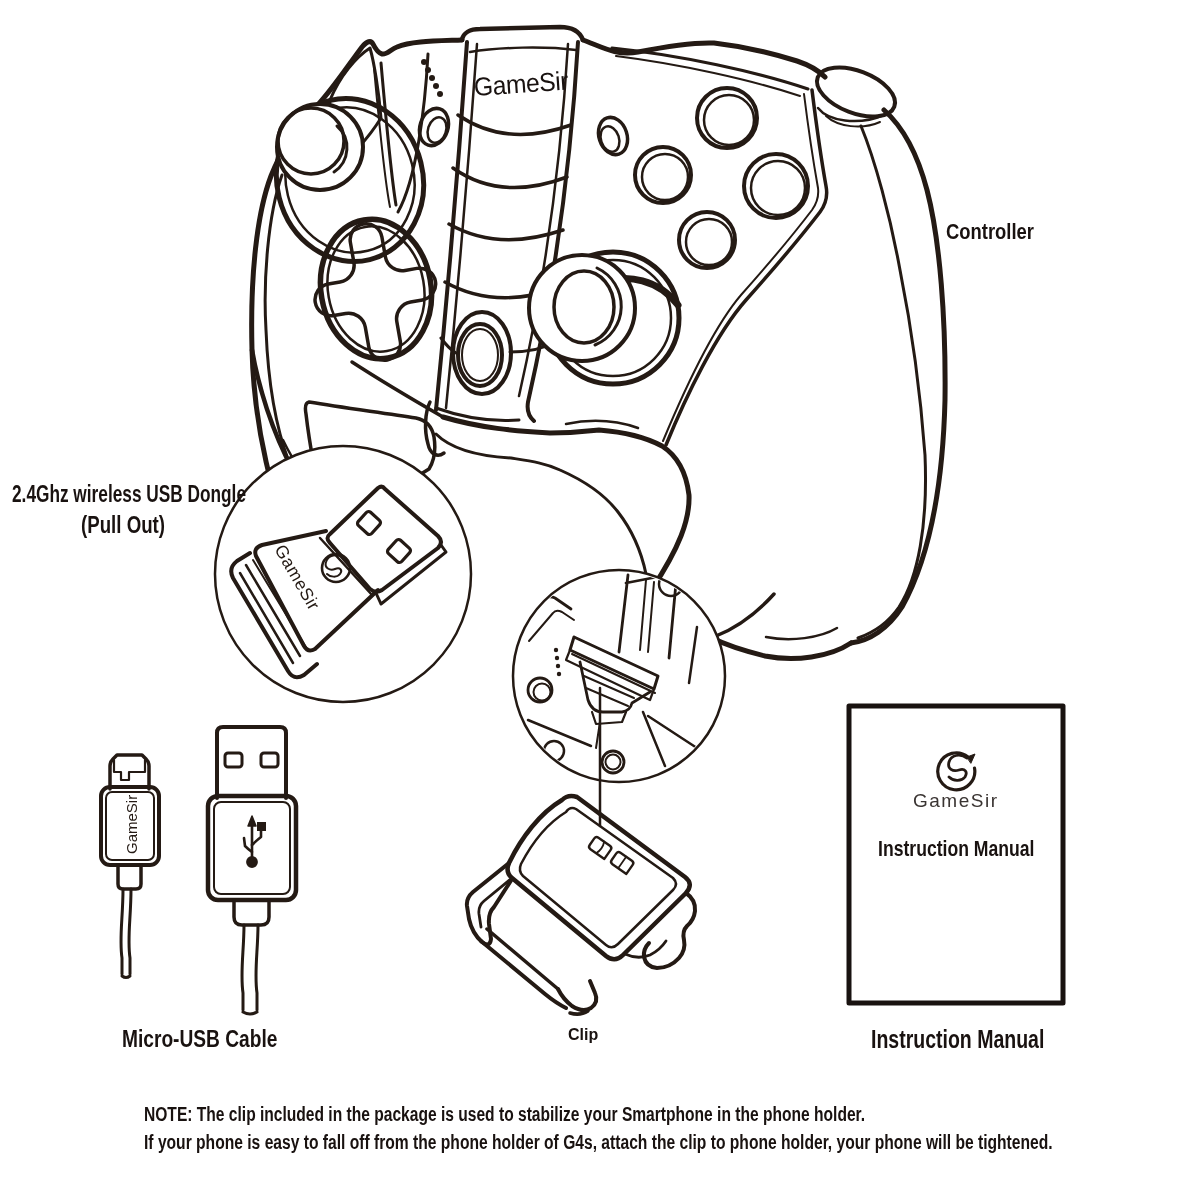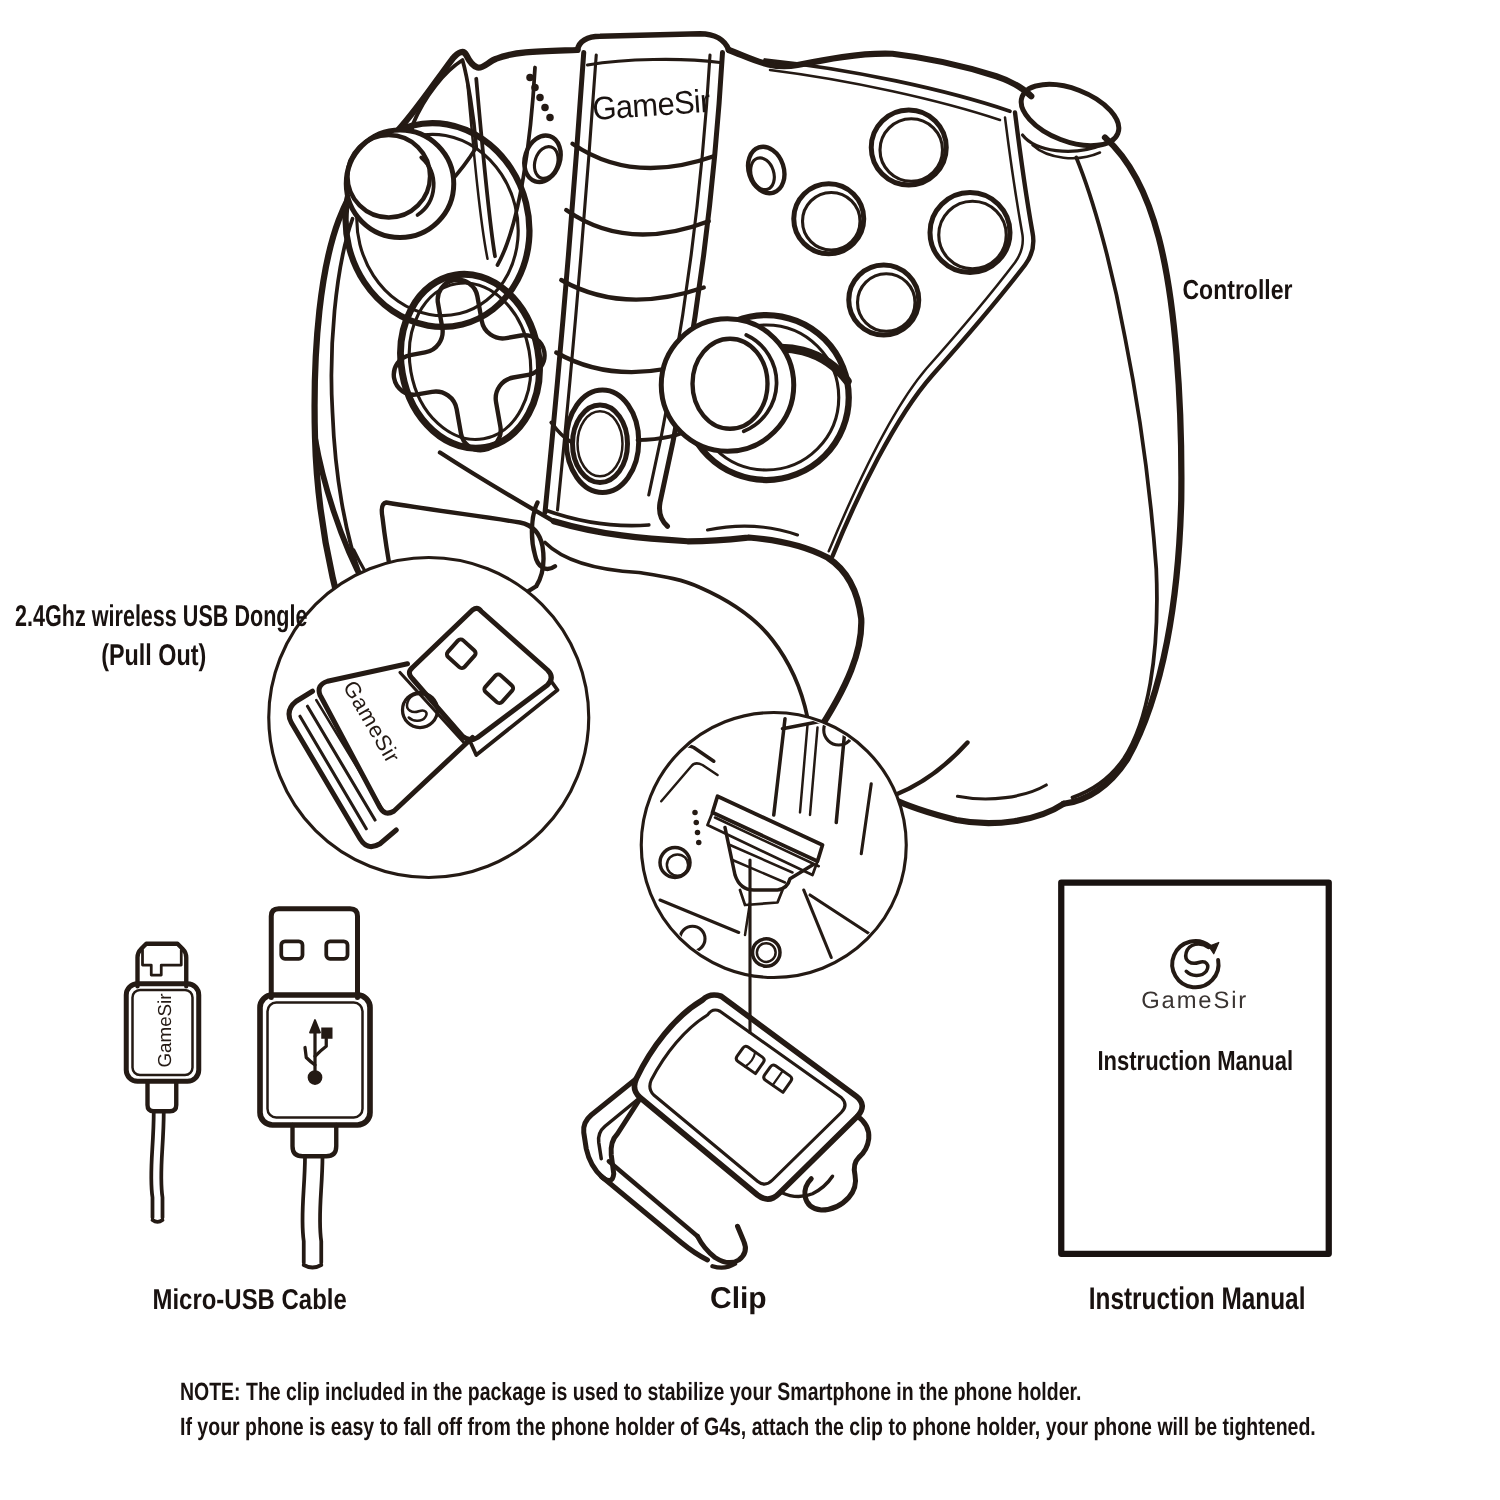--- a/index.html
+++ b/index.html
@@ -246,19 +246,19 @@
     <path d="M11,-13 L19,-16 L15,-7 Z" fill="#241a14" stroke-width="1"></path>
   </g>
 </g>
 </g>
 </svg>
 
 <div class="lbl" style="left:12px;top:482px;font-size:24px;transform:scaleX(0.719);transform-origin:left top;">2.4Ghz wireless USB Dongle</div>
 <div class="lbl" style="left:81px;top:513px;font-size:24px;transform:scaleX(0.778);transform-origin:left top;">(Pull Out)</div>
 <div class="lbl" style="left:946px;top:221px;font-size:22px;transform:scaleX(0.837);transform-origin:left top;">Controller</div>
 <div class="lbl" style="left:122px;top:1028px;font-size:23px;transform:scaleX(0.833);transform-origin:left top;">Micro-USB Cable</div>
-<div class="lbl" style="left:568px;top:1027px;font-size:24px;">Clip</div>
+<div class="lbl" style="left:568px;top:1027px;font-size:16px;">Clip</div>
 <div class="lbl" style="left:878px;top:838px;font-size:22px;transform:scaleX(0.80);transform-origin:left top;">Instruction Manual</div>
 <div class="lbl" style="left:871px;top:1027px;font-size:25px;transform:scaleX(0.78);transform-origin:left top;">Instruction Manual</div>
 <div class="lbl" style="left:144px;top:1104px;font-size:20px;transform:scaleX(0.779);transform-origin:left top;">NOTE: The clip included in the package is used to stabilize your Smartphone in the phone holder.</div>
 <div class="lbl" style="left:144px;top:1132px;font-size:20px;transform:scaleX(0.781);transform-origin:left top;">If your phone is easy to fall off from the phone holder of G4s, attach the clip to phone holder, your phone will be tightened.</div>
 <div class="lbl" style="left:913px;top:791px;font-size:19px;font-weight:normal;letter-spacing:1.5px;color:#3a3432;">GameSir</div>
 <div class="lbl" style="left:473px;top:74px;font-size:26px;font-weight:normal;transform:rotate(-4deg) scaleX(0.95);transform-origin:left top;letter-spacing:-0.5px;">GameSir</div>
 
 </body></html>

